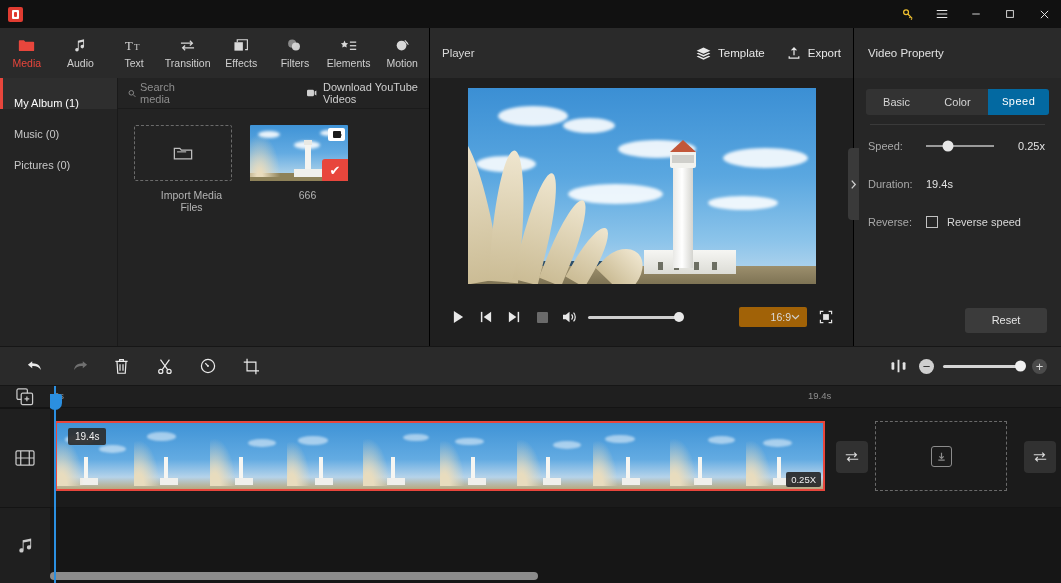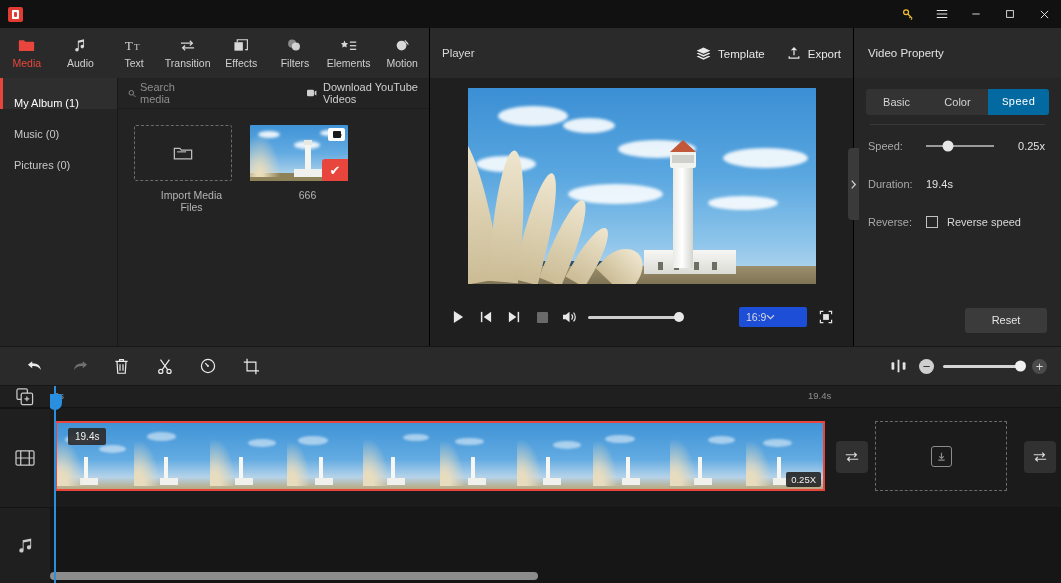--- a/index.html
+++ b/index.html
@@ -92,21 +92,21 @@
     position: absolute; right: 0; bottom: 0; width: 26px; height: 22px; background: #e8463c;
     display: flex; align-items: center; justify-content: center; color: #fff; font-size: 13px;
     border-top-left-radius: 3px;
   }
 
   
   .player-panel { width: 424px; flex: 0 0 424px; display: flex; flex-direction: column; background: #1f1f1f; border-right: 1px solid #000; }
   .player-head { height: 50px; flex: 0 0 50px; display: flex; align-items: center; padding: 0 12px; background: #2a2a2a; }
   .player-title { font-size: 11.5px; color: #d8d8d8; }
   .ph-spacer { flex: 1 1 auto; }
-  .ph-btn { display: flex; align-items: flex-end; gap: 7px; font-size: 11.5px; color: #e8e8e8; margin-left: 22px; cursor: pointer; }
+  .ph-btn { display: flex; align-items: center; gap: 7px; font-size: 11.5px; color: #e8e8e8; margin-left: 22px; cursor: pointer; }
 
   .stage { flex: 1 1 auto; display: flex; align-items: center; justify-content: center; background: #1f1f1f; min-height: 0; }
   .video-frame { width: 348px; height: 196px; position: relative; overflow: hidden; background: #6fa8dc; }
   .sky { position: absolute; inset: 0; background: linear-gradient(#3b8fd4 0%, #5aa7e0 45%, #8cc4ea 78%, #bcd9ee 100%); }
   .cloud { position: absolute; background: rgba(255,255,255,.88); border-radius: 50%; filter: blur(1.5px); }
   .ground {
     position: absolute; left: 0; right: 0; bottom: 0; height: 18px;
     background: linear-gradient(#9c8f6d, #7e7354);
   }
   .sea { position: absolute; left: 0; width: 140px; bottom: 18px; height: 5px; background: #2c4f6b; }
@@ -139,22 +139,22 @@
   }
   .time-code { font-size: 11px; white-space: nowrap; color: #e0e0e0; letter-spacing: .1px; }
   .time-code .cur { color: #e8463c; }
   .ctrl-row { display: flex; align-items: center; gap: 0; height: 26px; margin-top: 4px; }
   .ctrl { width: 28px; height: 24px; display: flex; align-items: center; justify-content: center; color: #e2e2e2; cursor: pointer; }
   .ctrl.stopbtn span { width: 11px; height: 11px; background: #6a6a6a; display: block; border-radius: 1px; }
   .vol-track { width: 92px; height: 3px; background: #cfcfcf; border-radius: 2px; position: relative; margin-left: 4px; cursor: pointer; }
   .vol-knob { position: absolute; right: -4px; top: 50%; transform: translateY(-50%); width: 10px; height: 10px; background: #e8e8e8; border-radius: 50%; }
   .ctrl-spacer { flex: 1 1 auto; }
   .ratio-select {
-    width: 68px; height: 20px; background: #1d4ed8; border-radius: 2px; display: flex;
-    align-items: center; justify-content: flex-start; padding: 0 7px; font-size: 10.5px; color: #dadada; cursor: pointer;
+    width: 68px; height: 20px; background: #a16207; border-radius: 2px; display: flex;
+    align-items: center; justify-content: flex-end; padding: 0 7px; font-size: 10.5px; color: #dadada; cursor: pointer;
   }
   .fs-btn { width: 26px; height: 22px; display: flex; align-items: center; justify-content: center; margin-left: 6px; cursor: pointer; }
 
   
   .prop-panel { flex: 1 1 auto; display: flex; flex-direction: column; background: #262626; position: relative; }
   .prop-head { height: 50px; flex: 0 0 50px; display: flex; align-items: center; padding: 0 14px; background: #2a2a2a; }
   .prop-title { font-size: 11.5px; color: #e0e0e0; }
   .seg {
     margin: 11px 12px 0 12px; height: 26px; background: #333333; border-radius: 3px;
     display: flex; overflow: hidden;

